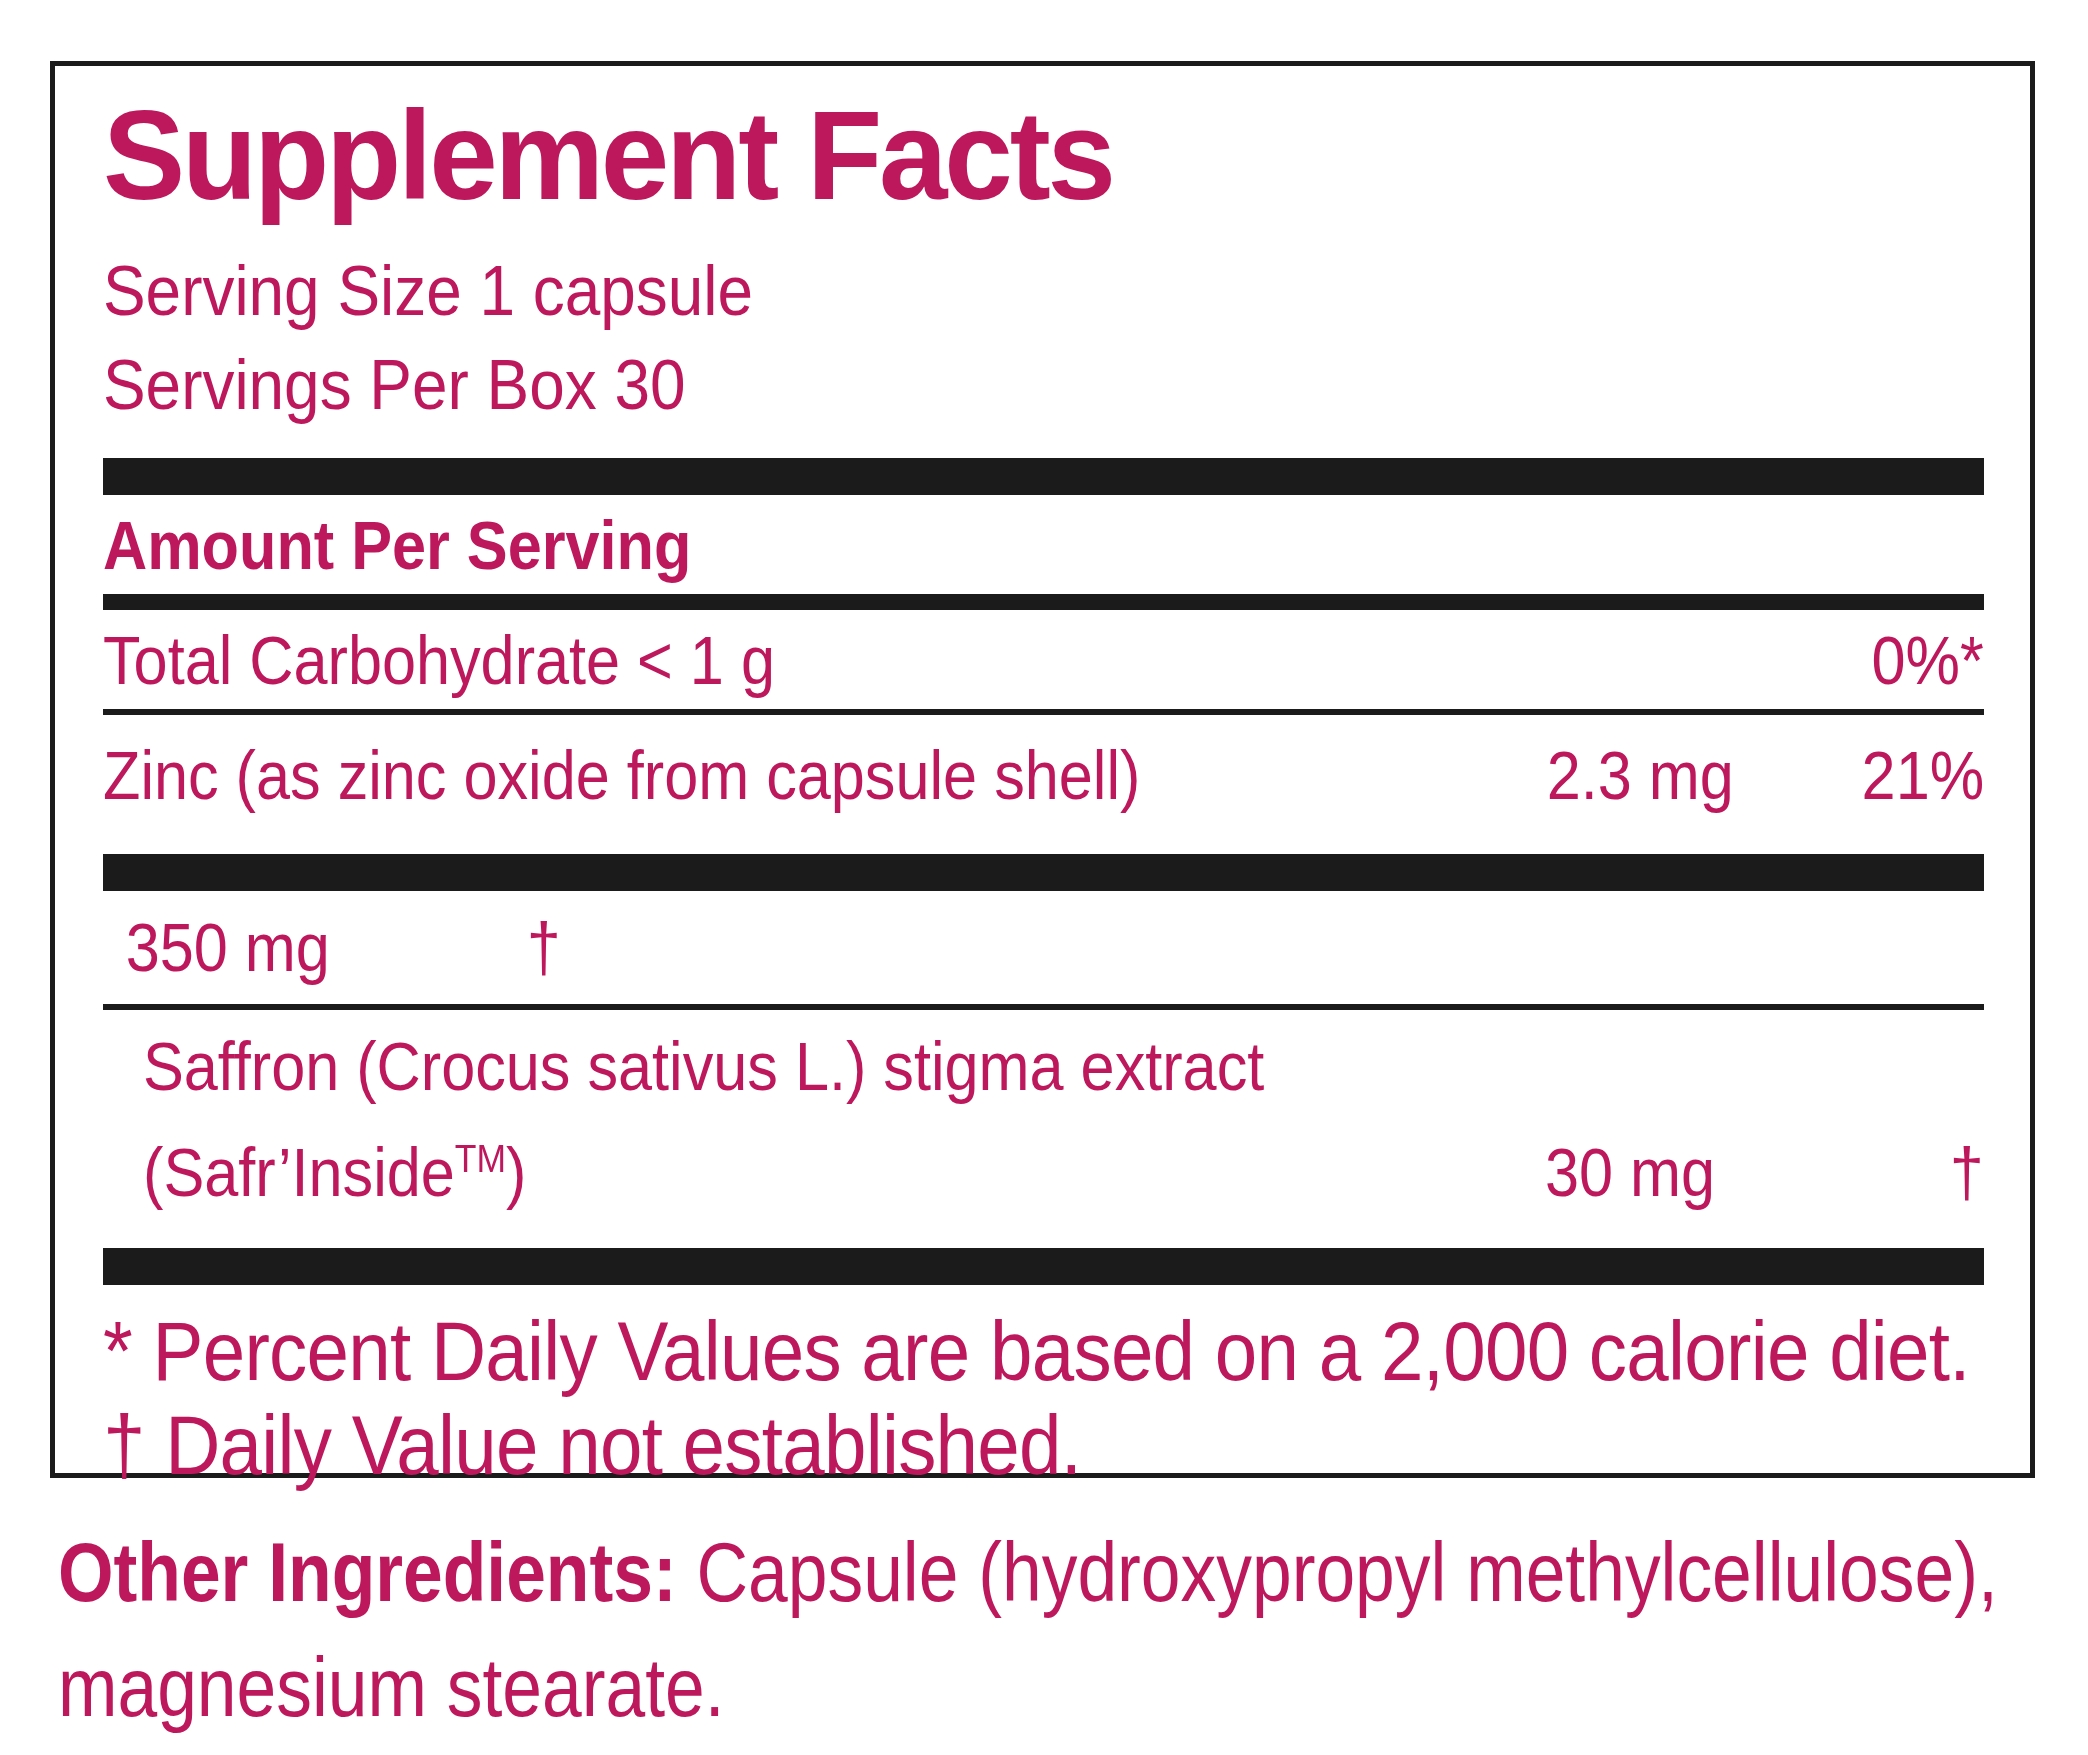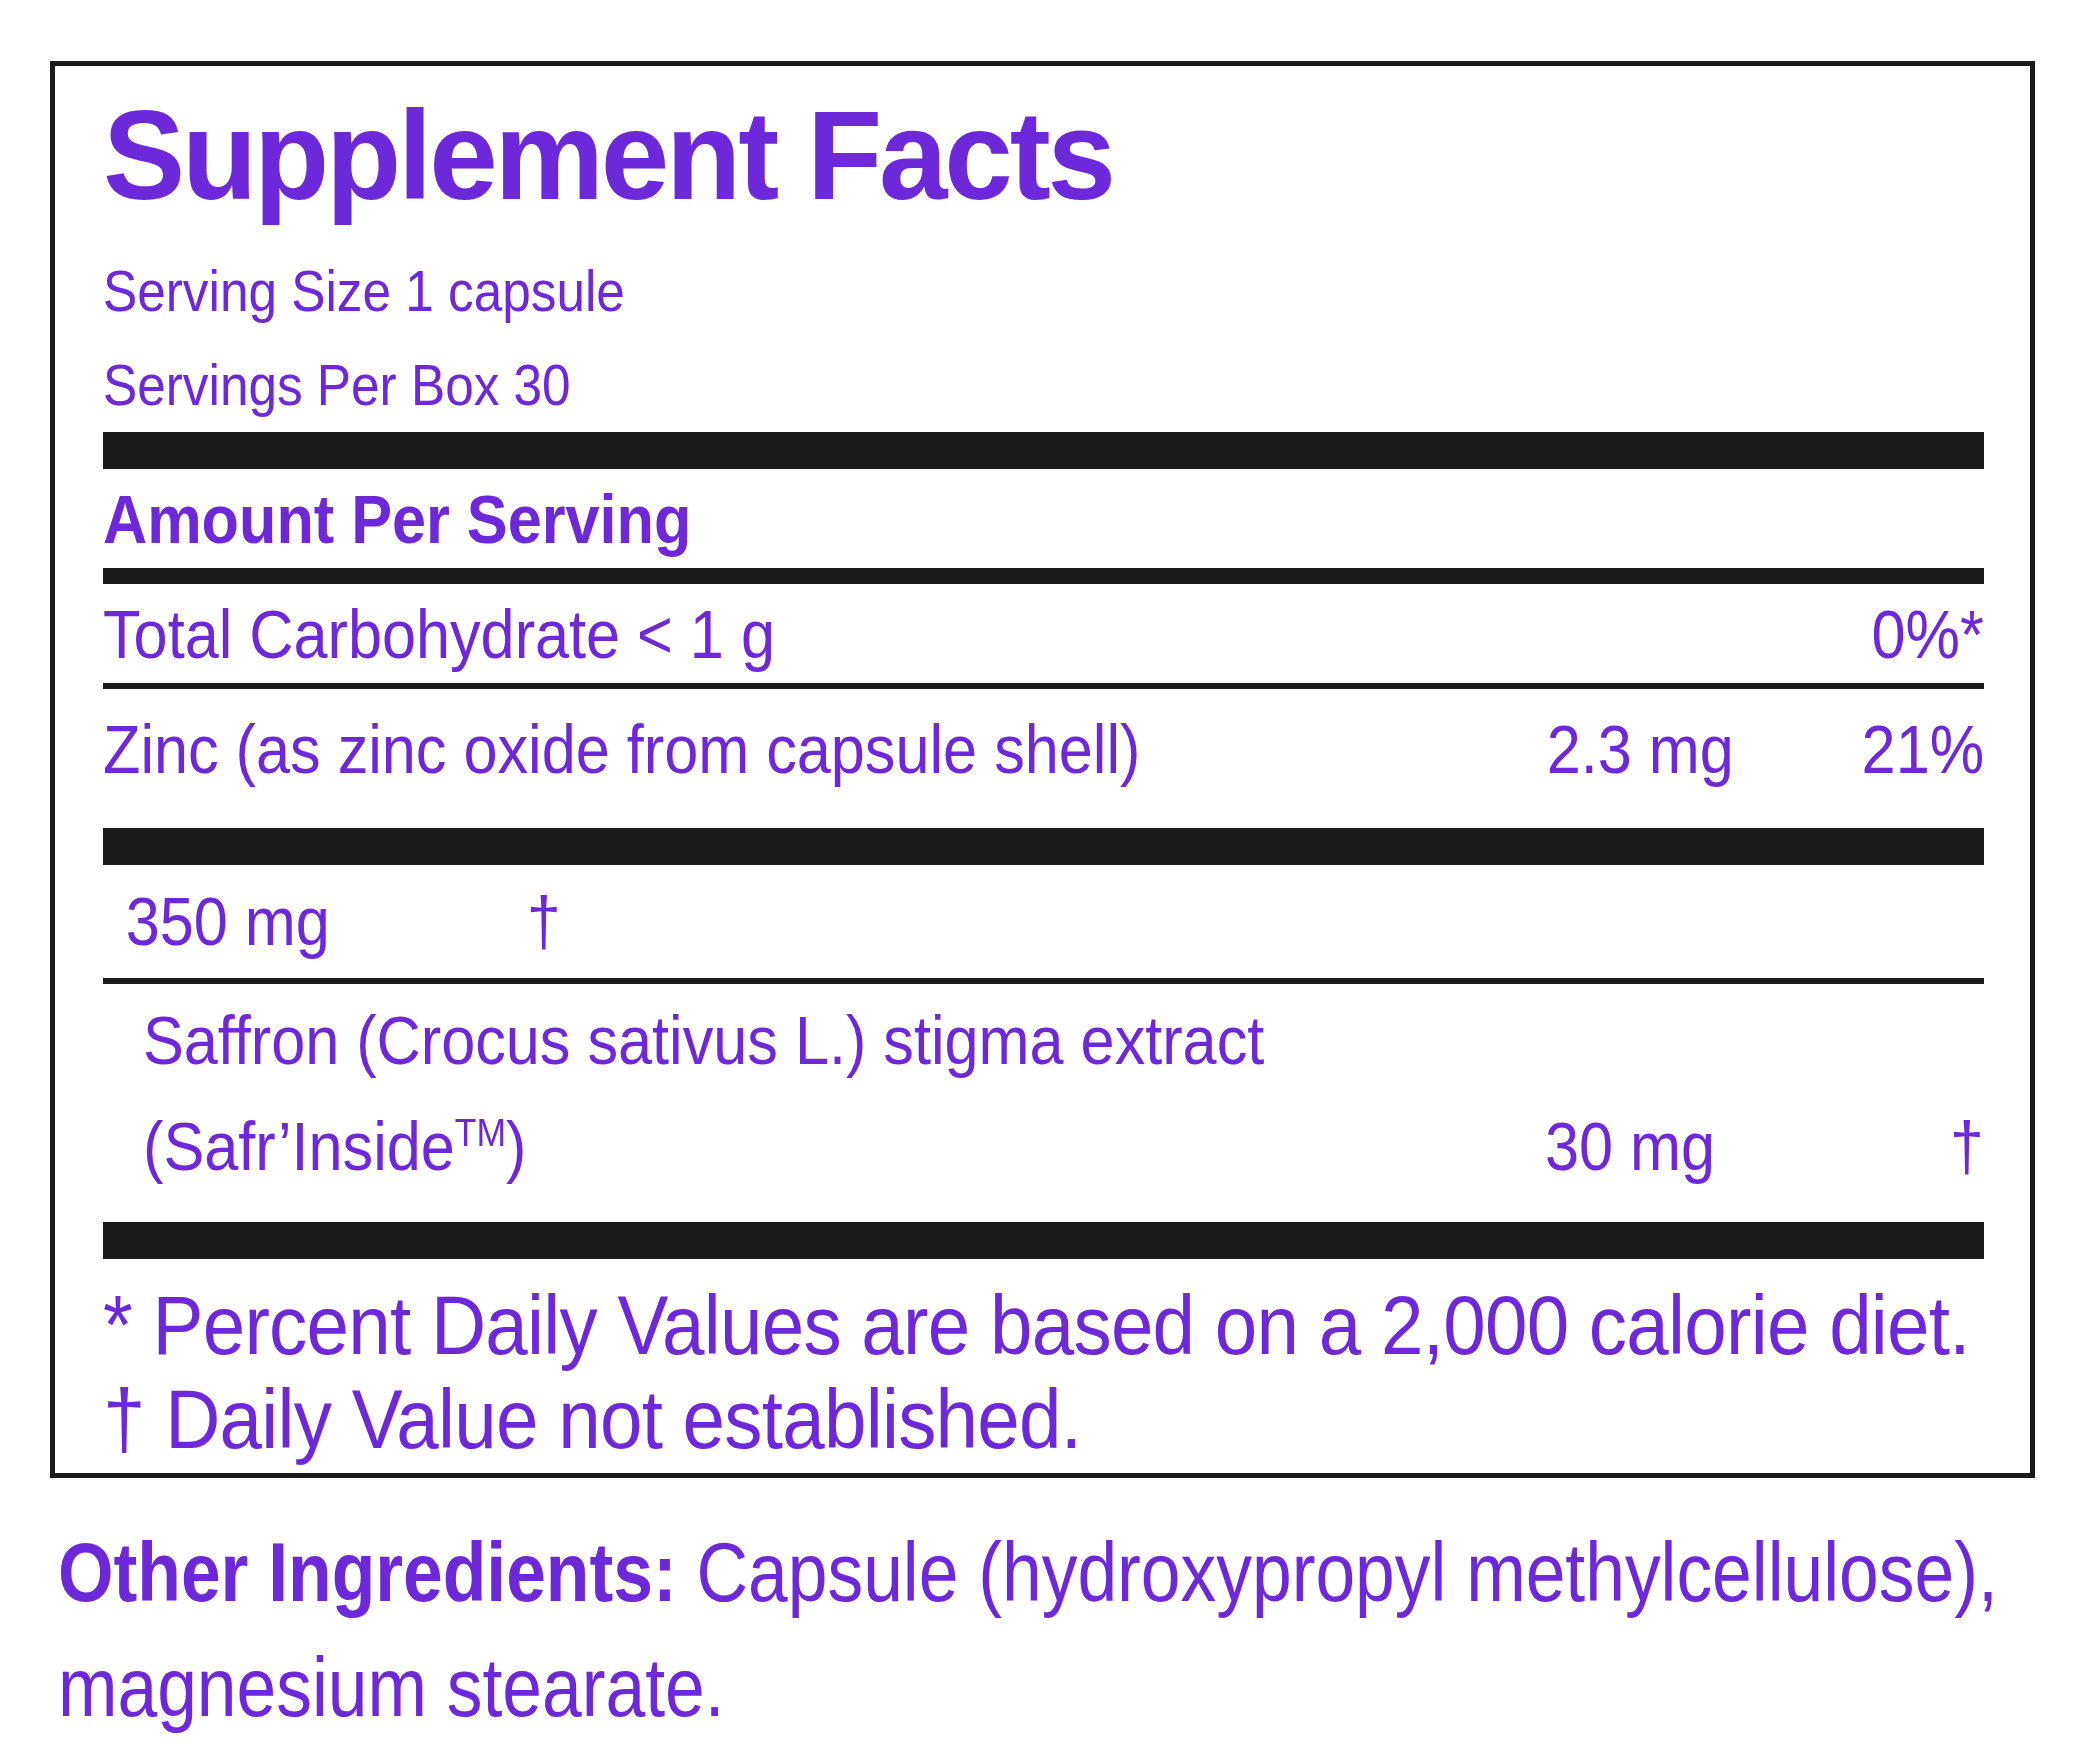--- a/index.html
+++ b/index.html
@@ -1,39 +1,39 @@
 <!DOCTYPE html>
 <html style="font-size:13.4px"><head>
 <meta charset="utf-8">
 <style>
   html,body{margin:0;padding:0;background:#ffffff;}
   .sheet{
     position:relative;
     width:2088px;height:1756px;
     background:#ffffff;
     font-family:"Liberation Sans", sans-serif;
-    color:#6d28d9;
+    color:#be185d;
     overflow:hidden;
     border-radius:16px;
   }
   .facts-box{
     position:absolute;left:50px;top:61px;
     width:1985px;height:1417px;
     border:5px solid #1b1b1b;
     box-sizing:border-box;
     padding:22px 46px 0 48px;
   }
   .title{
     font-size:127px;font-weight:700;
     letter-spacing:-3.3px;
     line-height:134px;
     margin:0 0 22px 0;
     white-space:nowrap;
   }
-  .serv{font-size:57px;line-height:94px;margin:0 0 0 0;}
+  .serv{font-size:71px;line-height:94px;margin:0 0 26px 0;}
   .serv p{margin:0;white-space:nowrap;}
   .bar{height:37px;background:#1b1b1b;}
   .midbar{height:16.7px;background:#1b1b1b;}
   .rule{height:5.8px;background:#1b1b1b;}
   .trow{display:flex;align-items:flex-end;font-size:68px;line-height:87px;}
   .thead{padding:6.7px 0 5px 0;font-weight:700;}
   .r-tc{padding:6.7px 0 5px 0;}
   .r-zinc{padding:16.7px 0 35px 0;}
   .r-myo{padding:13.4px 0 13.4px 0;}
   .r-saf{padding:10px 0 30px 0;line-height:92px;margin-left:40px;}

